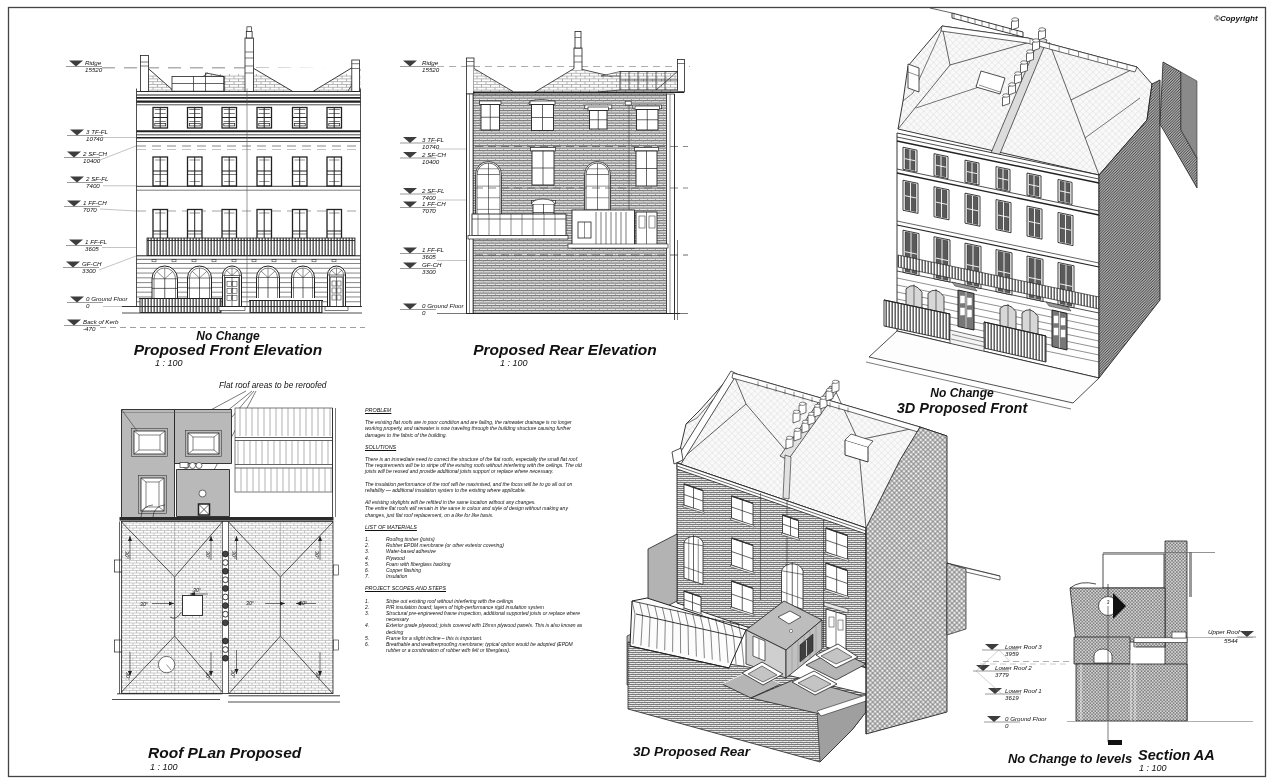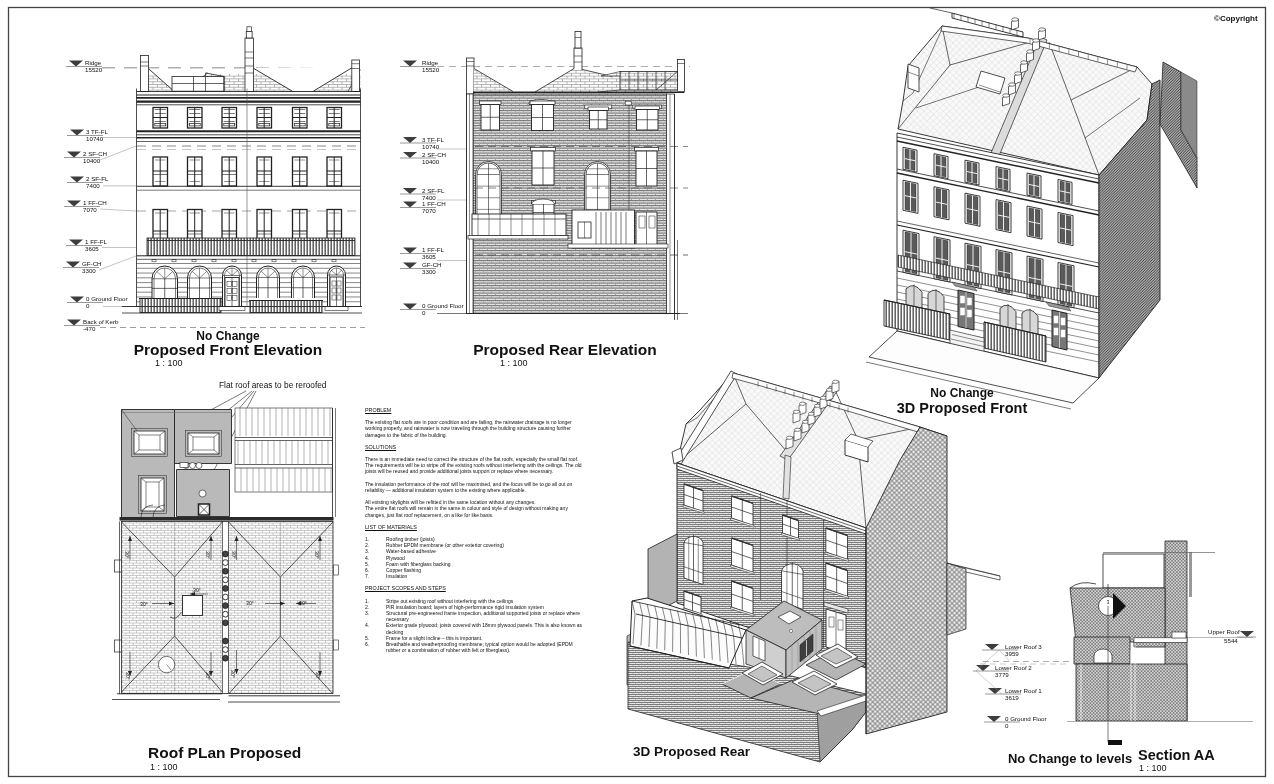--- a/index.html
+++ b/index.html
@@ -1,17 +1,17 @@
 <!DOCTYPE html>
 <html><head>
 <meta charset="utf-8">
 <style>
 html,body{margin:0;padding:0;background:#fff;}
 body{width:1274px;height:784px;overflow:hidden;font-family:"Liberation Sans",sans-serif;}
-#page{position:relative;width:1274px;height:784px;}
+#page{position:relative;width:1274px;height:784px;font-style:italic;}
 svg{position:absolute;left:0;top:0;}
 .tb{position:absolute;left:365px;top:407px;width:223px;font-size:5px;line-height:6.2px;color:#111;}
 .tb h4{font-size:5.4px;margin:0 0 5.9px 0;text-decoration:underline;font-weight:normal;}
 .tb p{margin:0 0 6.1px 0;}
 .tb ol{margin:0 0 6.1px 0;padding:0 0 0 0;list-style:none;}
 .tb li{position:relative;padding-left:21px;}
 .tb li>span.n{position:absolute;left:0;}
 </style>
 </head>
 <body>

